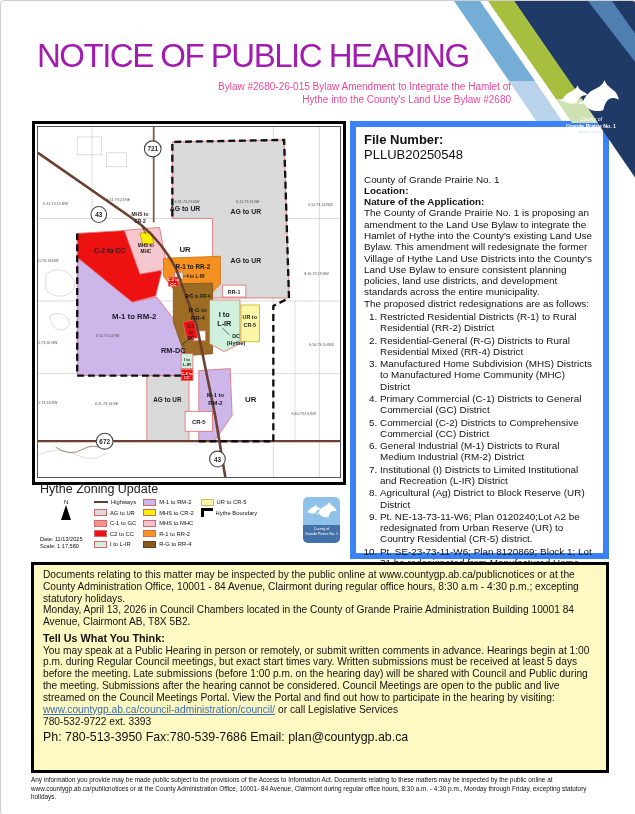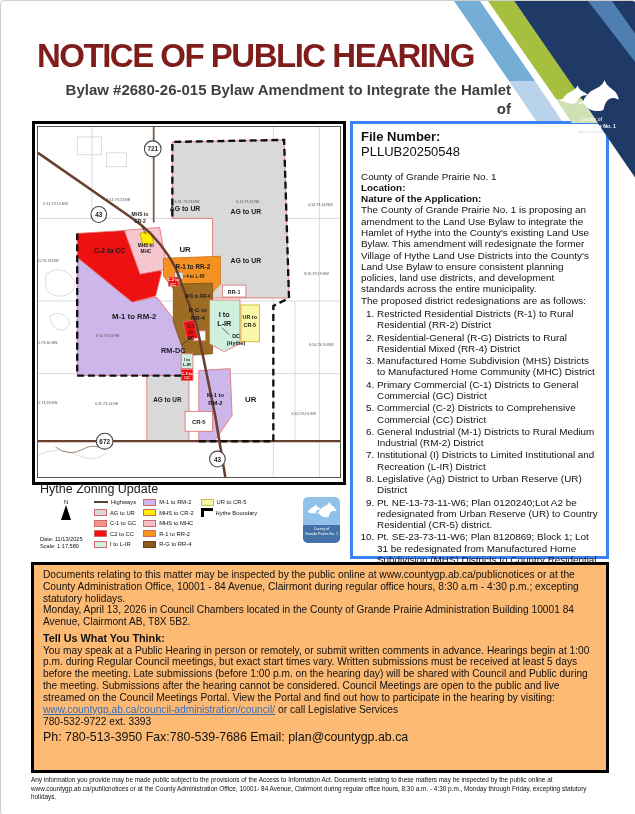--- a/index.html
+++ b/index.html
@@ -1,20 +1,20 @@
 <!DOCTYPE html>
 <html><head>
 <meta charset="utf-8">
 <style>
   html,body{margin:0;padding:0;background:#f3f3f3;}
   .page{position:relative;width:635px;height:814px;background:#fff;border:1px solid #cfcfcf;
         border-radius:5px;overflow:hidden;font-family:"Liberation Sans",sans-serif;color:#111;margin:0 auto;}
   
-  .title{position:absolute;left:36px;top:36px;font-size:33px;font-weight:bold;letter-spacing:-1.5px;white-space:nowrap;color:#7f1d1d;}
-  .subtitle{position:absolute;left:48px;top:80px;width:462px;text-align:right;font-size:15px;font-weight:bold;line-height:1.25;color:#404040;}
+  .title{position:absolute;left:36px;top:36px;font-size:33px;font-weight:normal;letter-spacing:-1.5px;white-space:nowrap;color:#a21caf;}
+  .subtitle{position:absolute;left:48px;top:80px;width:462px;text-align:right;font-size:10px;font-weight:normal;line-height:1.25;color:#ec4899;}
   .banner{position:absolute;top:0;right:0;width:200px;height:180px;z-index:6;}
   
   .map-box{position:absolute;left:31px;top:120px;width:314px;height:364px;border:3px solid #000;background:#fff;box-sizing:border-box;}
   .map-canvas{position:absolute;left:2px;top:2px;width:302px;height:350px;border:1px solid #555;}
   .map-canvas svg{display:block;width:100%;height:100%;}
   
   .legend{position:absolute;left:3px;top:357px;width:302px;height:72px;padding:1px 2px;}
   .legend-title{font-size:12.5px;color:#222;}
   .legend-body{display:flex;margin-top:1px;}
   .legend-left{width:54px;position:relative;font-size:5.6px;}
@@ -28,32 +28,32 @@
   .sw-line{width:14px;height:0;border:none;border-top:2.5px solid #5d4037;}
   .sw-gray{background:#d9d9d9}.sw-salmon{background:#f4938c}.sw-red{background:#ee1111}
   .sw-mint{background:#cff0dc}.sw-lav{background:#cdb6ea}.sw-yellow{background:#ffee00}
   .sw-pink{background:#f6c0ca}.sw-orange{background:#f7941d}.sw-brown{background:#8a5a1e;border-color:#6a4212}
   .sw-pale{background:#fbf7a8;border-color:#c9bd5a}
   .sw-bound{width:9px;height:6px;border:none;border-left:3px solid #000;border-top:3px solid #000;}
   .legend-logo{width:37px;height:46px;background:#8fc1e9;border-radius:5px;margin-left:auto;margin-right:2px;overflow:hidden;position:relative;}
   .legend-logo .band{position:absolute;left:0;right:0;bottom:0;height:16px;background:#4472a8;color:#fff;
        font-size:3.6px;text-align:center;line-height:1.35;padding-top:2px;}
   
-  .info-box{position:absolute;left:349px;top:120px;width:259px;height:438px;border:3px solid #3b82f6;box-sizing:border-box;
+  .info-box{position:absolute;left:349px;top:120px;width:259px;height:438px;border:6px solid #3b82f6;box-sizing:border-box;
             padding:6px 8px;font-size:9.9px;line-height:1.14;background:#fff;}
   .fn-label{font-size:13px;font-weight:bold;}
   .fn-value{font-size:13px;margin-bottom:11px;}
   .b{font-weight:bold;}
   .info-box p{margin:0;}
   .redes-intro{margin-top:2px;}
   .info-box ol{margin:2px 0 0 0;padding-left:16px;}
   .info-box li{margin:0 0 1px 0;}
   
   .notice-box{position:absolute;left:30px;top:561px;width:578px;height:211px;border:3px solid #000;box-sizing:border-box;
-              padding:4px 9px;font-size:10.2px;line-height:1.16;background:#fdba74;}
+              padding:4px 9px;font-size:10.2px;line-height:1.16;background:#fef9c3;}
   .notice-box p{margin:0;}
   .n-head{font-weight:bold;font-size:10.8px;margin-top:4px;}
   .n-head-lg{font-weight:bold;font-size:12.4px;margin-top:6px;}
   .contact{font-size:12.4px;margin-top:3px;}
   .link{color:#3c6cb4;}
   .fine-print{position:absolute;left:30px;top:775px;width:580px;font-size:6.4px;line-height:1.35;color:#111;}
   
   text{font-family:"Liberation Sans",sans-serif;}
 </style>
 </head>
@@ -301,21 +301,21 @@
     <p>The County of Grande Prairie No. 1 is proposing an amendment to the Land Use Bylaw to integrate the Hamlet of Hythe into the County's existing Land Use Bylaw. This amendment will redesignate the former Village of Hythe Land Use Districts into the County's Land Use Bylaw to ensure consistent planning policies, land use districts, and development standards across the entire municipality.</p>
     <p class="redes-intro">The proposed district redesignations are as follows:</p>
     <ol>
         <li>Restricted Residential Districts (R-1) to Rural Residential (RR-2) District</li>
         <li>Residential-General (R-G) Districts to Rural Residential Mixed (RR-4) District</li>
         <li>Manufactured Home Subdivision (MHS) Districts to Manufactured Home Community (MHC) District</li>
         <li>Primary Commercial (C-1) Districts to General Commercial (GC) District</li>
         <li>Commercial (C-2) Districts to Comprehensive Commercial (CC) District</li>
         <li>General Industrial (M-1) Districts to Rural Medium Industrial (RM-2) District</li>
         <li>Institutional (I) Districts to Limited Institutional and Recreation (L-IR) District</li>
-        <li>Legislative (Ag) District to Urban Reserve (UR) District</li>
+        <li>Agricultural (Ag) District to Block Reserve (UR) District</li>
         <li>Pt. NE-13-73-11-W6; Plan 0120240;Lot A2 be redesignated from Urban Reserve (UR) to Country Residential (CR-5) district.</li>
         <li>Pt. SE-23-73-11-W6; Plan 8120869; Block 1; Lot 31 be redesignated from Manufactured Home Subdivision (MHS) Districts to Country Residential (CR-2) District</li>
       </ol>
   </div>
 
   <div class="notice-box">
     <p>Documents relating to this matter may be inspected by the public online at www.countygp.ab.ca/publicnotices or at the County Administration Office, 10001 - 84 Avenue, Clairmont during regular office hours, 8:30 a.m - 4:30 p.m.; excepting statutory holidays.</p>
     <p>Monday, April 13, 2026 in Council Chambers located in the County of Grande Prairie Administration Building 10001 84 Avenue, Clairmont AB, T8X 5B2.</p>
     <div class="n-head">Tell Us What You Think:</div>
     <p><span>You may speak at a Public Hearing in person or remotely, or submit written comments in advance. Hearings begin at 1:00 p.m. during Regular Council meetings, but exact start times vary. Written submissions must be received at least 5 days before the meeting. Late submissions (before 1:00 p.m. on the hearing day) will be shared with Council and Public during the meeting. Submissions after the hearing cannot be considered. Council Meetings are open to the public and live streamed on the Council Meetings Portal. View the Portal and find out how to participate in the hearing by visiting:</span>

